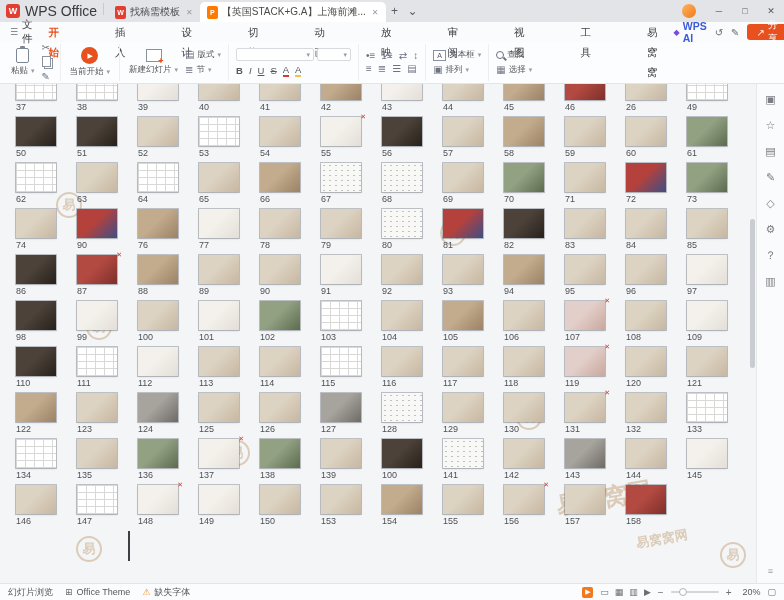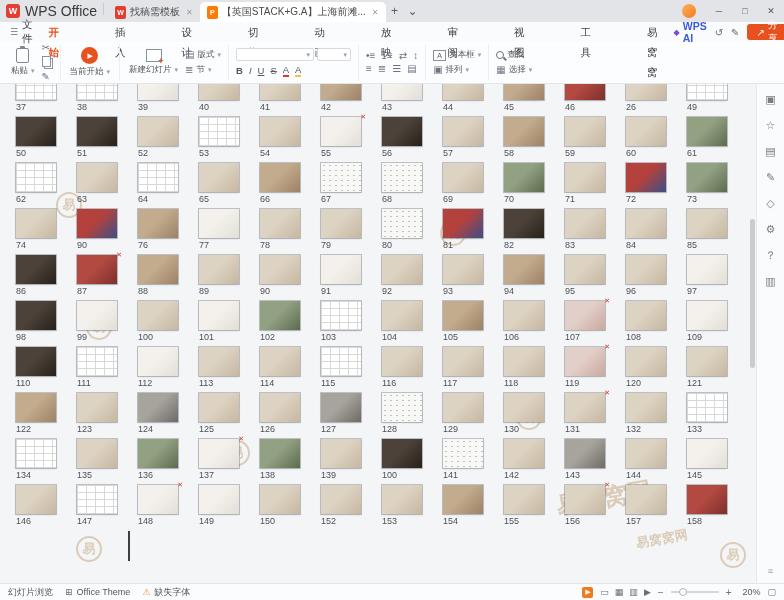--- a/index.html
+++ b/index.html
@@ -744,24 +744,20 @@
         <div class="cell">
           <div class="thumb v-white" style="background: linear-gradient(135deg, rgb(244, 241, 236) 0%, rgb(244, 241, 236) 45%, rgb(227, 223, 215) 100%);"></div>
           <div class="num">149</div>
         </div>
         <div class="cell">
           <div class="thumb v-beige" style="background: linear-gradient(135deg, rgb(221, 211, 194) 0%, rgb(221, 211, 194) 45%, rgb(198, 183, 161) 100%);"></div>
           <div class="num">150</div>
         </div>
         <div class="cell">
           <div class="thumb v-beige" style="background: linear-gradient(135deg, rgb(221, 211, 194) 0%, rgb(221, 211, 194) 45%, rgb(198, 183, 161) 100%);"></div>
-          <div class="num">152</div>
-        </div>
-        <div class="cell">
-          <div class="thumb v-beige" style="background: linear-gradient(135deg, rgb(221, 211, 194) 0%, rgb(221, 211, 194) 45%, rgb(198, 183, 161) 100%);"></div>
           <div class="num">153</div>
         </div>
         <div class="cell">
           <div class="thumb v-tan" style="background: linear-gradient(135deg, rgb(195, 171, 141) 0%, rgb(195, 171, 141) 45%, rgb(156, 130, 102) 100%);"></div>
           <div class="num">154</div>
         </div>
         <div class="cell">
           <div class="thumb v-beige" style="background: linear-gradient(135deg, rgb(221, 211, 194) 0%, rgb(221, 211, 194) 45%, rgb(198, 183, 161) 100%);"></div>
           <div class="num">155</div>
         </div>

